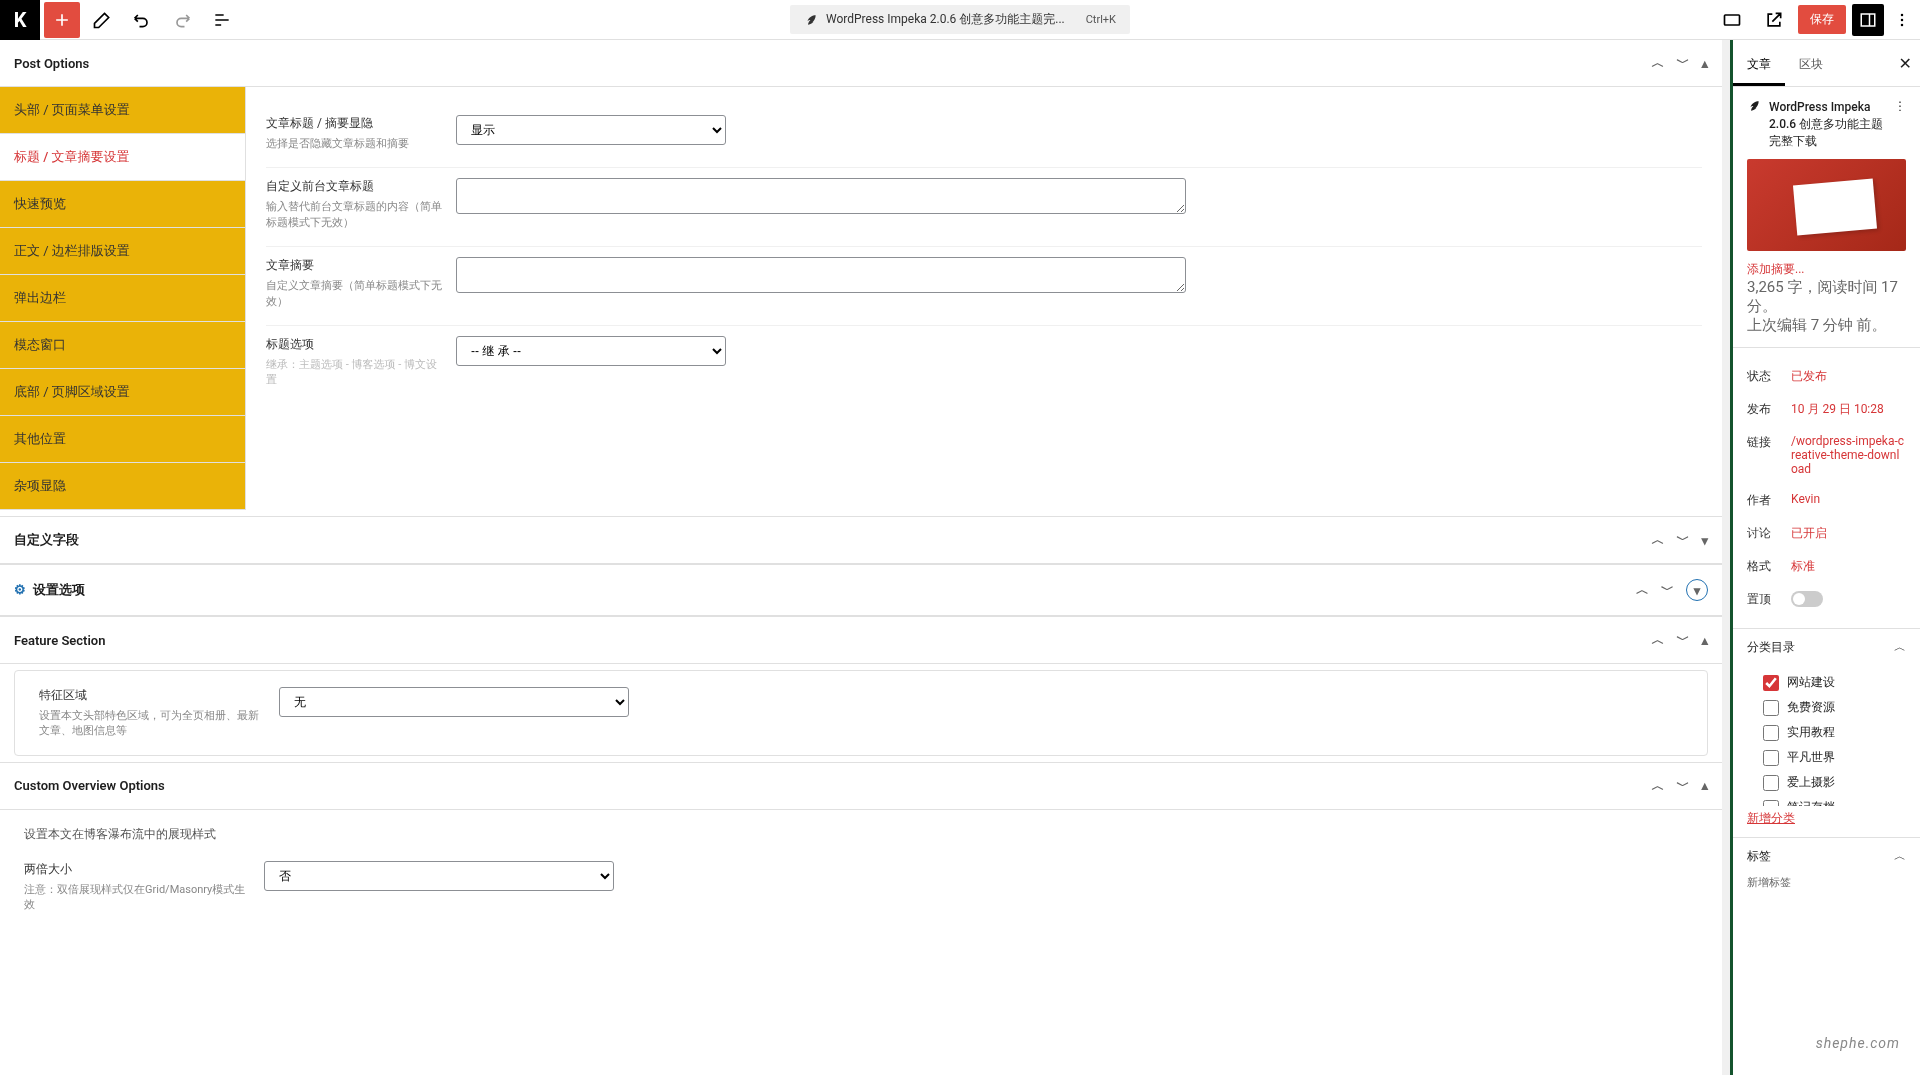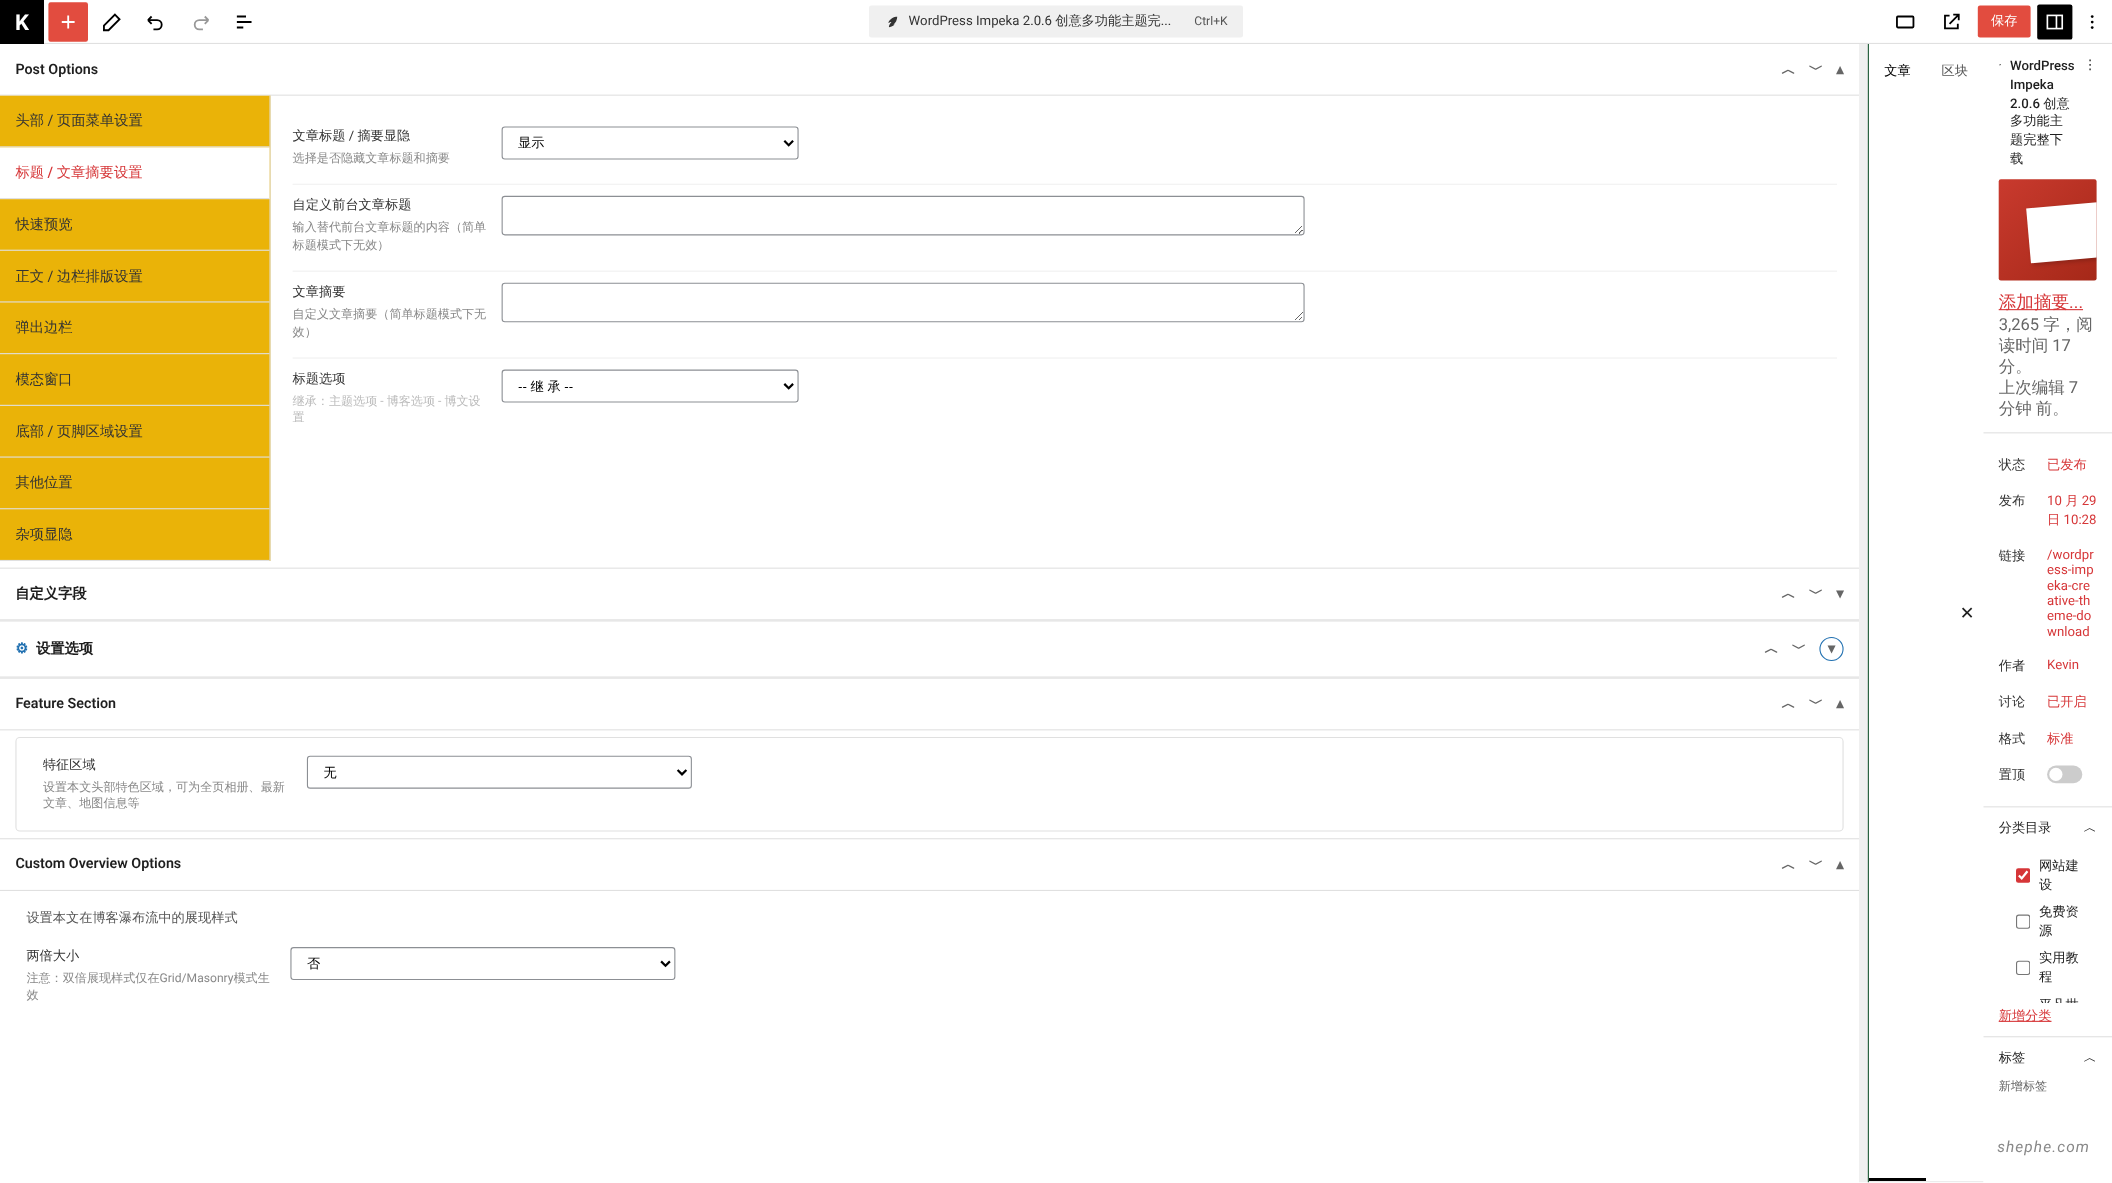--- a/index.html
+++ b/index.html
@@ -14,21 +14,21 @@
 .icon-btn svg { width: 20px; height: 20px; }
 .doc-title-bar { position: absolute; left: 50%; transform: translateX(-50%); background: #f0f0f0; border-radius: 2px; padding: 6px 14px; display: flex; align-items: center; gap: 8px; font-size: 12px; color: #333; min-width: 340px; }
 .doc-shortcut { margin-left: auto; color: #555; font-size: 11px; }
 .top-right { margin-left: auto; display: flex; align-items: center; gap: 6px; padding-right: 6px; }
 .save-btn { background: #e24c3f; color: #fff; border: none; padding: 6px 12px; border-radius: 2px; font-size: 12px; cursor: pointer; }
 .settings-btn { background: #000; color: #fff; width: 32px; height: 32px; display: flex; align-items: center; justify-content: center; border-radius: 2px; cursor: pointer; }
 
 
 .workspace { display: flex; height: calc(1075px - 40px); }
 .editor-area { flex: 1; overflow-y: auto; background: #fff; }
-.right-sidebar { width: 222px; flex-shrink: 0; border-left: 1px solid #14532d; background: #fff; display: flex; overflow: hidden; }
+.right-sidebar { width: 190px; flex-shrink: 0; border-left: 3px solid #14532d; background: #fff; display: flex; flex-direction: column; overflow: hidden; }
 
 
 .panel { margin: 0 0 6px 0; }
 .panel-header { padding: 14px 14px; font-size: 13px; font-weight: 600; display: flex; align-items: center; justify-content: space-between; border-bottom: 1px solid #e0e0e0; }
 .panel-controls { display: flex; gap: 12px; align-items: center; }
 .panel-controls span { cursor: pointer; color: #666; font-size: 13px; }
 .panel-box { margin: 6px 14px; border: 1px solid #e0e0e0; border-radius: 4px; background: #fff; }
 
 
 .post-opt-body { display: flex; }
@@ -59,21 +59,21 @@
 .rsb-tabs { display: flex; border-bottom: 1px solid #e0e0e0; position: relative; }
 .rsb-tab { padding: 16px 14px 13px; font-size: 12px; cursor: pointer; color: #555; }
 .rsb-tab.active { color: #000; box-shadow: inset 0 -3px 0 #000; font-weight:500; }
 .rsb-close { position: absolute; right: 8px; top: 50%; transform: translateY(-50%); cursor: pointer; font-size: 16px; }
 .rsb-body { flex: 1; overflow-y: auto; padding: 0; }
 .rsb-section { padding: 12px 14px; border-bottom: 1px solid #e0e0e0; }
 .post-title-row { display: flex; align-items: flex-start; gap: 8px; font-size: 12px; }
 .post-title-row .t { flex: 1; line-height: 1.4; font-weight: 500; }
 .featured-img { width: 100%; height: 92px; background: linear-gradient(135deg, #c93a2e 0%, #a52818 100%); border-radius: 2px; margin-top: 10px; position: relative; overflow: hidden; }
 .featured-img::after { content: ""; position: absolute; left: 30%; top: 25%; width: 80px; height: 50px; background: #fff; transform: rotate(-5deg); box-shadow: 2px 2px 4px rgba(0,0,0,0.2); }
-.add-excerpt { color: #d63638; text-decoration: underline; font-size: 16px; display: inline-block; margin-top: 10px; }
+.add-excerpt { color: #d63638; font-size: 12px; display: inline-block; margin-top: 10px; }
 .meta-line { font-size: 15px; color: #666; margin-top: 0; }
 .kv-row { display: flex; padding: 8px 0; font-size: 12px; }
 .kv-row .k { width: 44px; color: #333; flex-shrink:0; }
 .kv-row .v { color: #d63638; word-break: break-all; }
 .toggle { width: 32px; height: 16px; background: #ccc; border-radius: 10px; position: relative; }
 .toggle::after { content: ""; width: 12px; height: 12px; background: #fff; border-radius: 50%; position: absolute; top: 2px; left: 2px; }
 .cat-section-head { display: flex; justify-content: space-between; align-items: center; padding: 10px 14px; font-size: 12px; font-weight: 500; cursor: pointer; }
 .cat-list { padding: 4px 14px 8px; max-height: 140px; overflow-y: auto; }
 .cat-item { display: flex; align-items: center; gap: 8px; padding: 4px 16px; font-size: 12px; }
 .cat-item input[type=checkbox] { width: 16px; height: 16px; accent-color: #d63638; }

